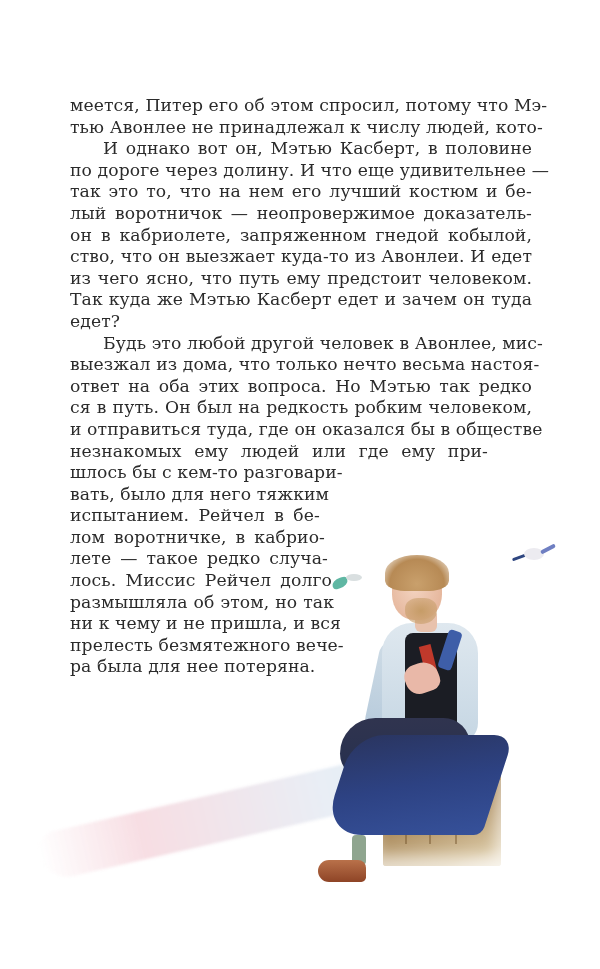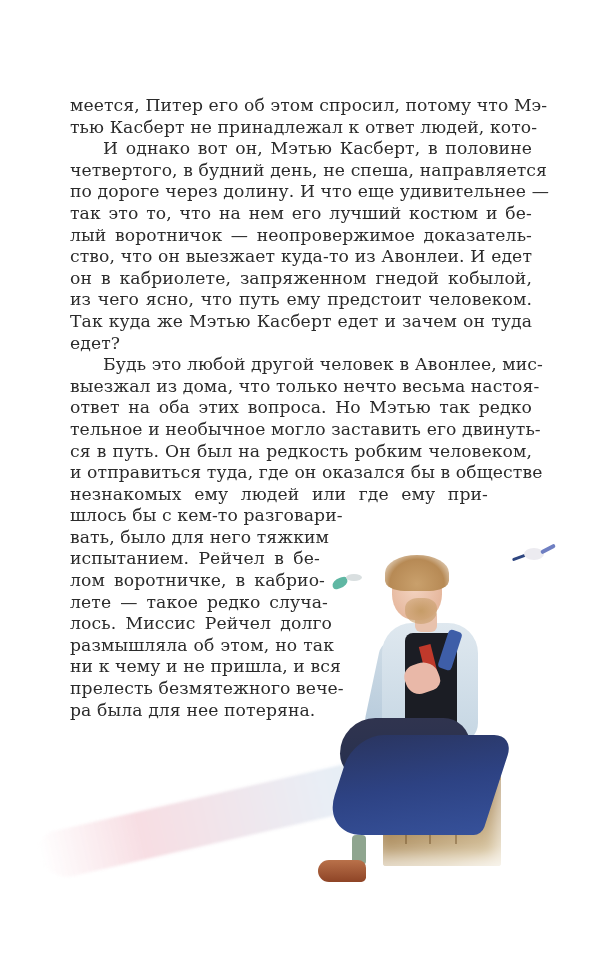--- a/index.html
+++ b/index.html
@@ -289,41 +289,39 @@
   </style>
 </head>
 <body>
 
 <div class="page">
 
   <div class="text-block">
 
     <div>
       <span class="line">меется, Питер его об этом спросил, потому что Мэ-</span>
-      <span class="line">тью Касберт не принадлежал к ответ людей, кото-</span>
+      <span class="line">тью Авонлее не принадлежал к числу людей, кото-</span>
     </div>
 
     <div>
       <span class="line indent">И однако вот он, Мэтью Касберт, в половине</span>
-      <span class="line">четвертого, в будний день, не спеша, направляется</span>
       <span class="line">по дороге через долину. И что еще удивительнее —</span>
       <span class="line">так это то, что на нем его лучший костюм и бе-</span>
       <span class="line">лый воротничок — неопровержимое доказатель-</span>
+      <span class="line">он в кабриолете, запряженном гнедой кобылой,</span>
       <span class="line">ство, что он выезжает куда-то из Авонлеи. И едет</span>
-      <span class="line">он в кабриолете, запряженном гнедой кобылой,</span>
       <span class="line">из чего ясно, что путь ему предстоит человеком.</span>
       <span class="line">Так куда же Мэтью Касберт едет и зачем он туда</span>
       <span class="line last">едет?</span>
     </div>
 
     <div>
       <span class="line indent">Будь это любой другой человек в Авонлее, мис-</span>
       <span class="line">выезжал из дома, что только нечто весьма настоя-</span>
       <span class="line">ответ на оба этих вопроса. Но Мэтью так редко</span>
-      <span class="line">тельное и необычное могло заставить его двинуть-</span>
       <span class="line">ся в путь. Он был на редкость робким человеком,</span>
       <span class="line">и отправиться туда, где он оказался бы в обществе</span>
       <span class="line" style="width:418px">незнакомых ему людей или где ему при-</span>
       <div class="narrow">
         <span class="line w268">шлось бы с кем-то разговари-</span>
         <span class="line" style="width:246px">вать, было для него тяжким</span>
         <span class="line" style="width:250px">испытанием. Рейчел в бе-</span>
         <span class="line" style="width:255px">лом воротничке, в кабрио-</span>
         <span class="line" style="width:258px">лете — такое редко случа-</span>
         <span class="line" style="width:262px">лось. Миссис Рейчел долго</span>

